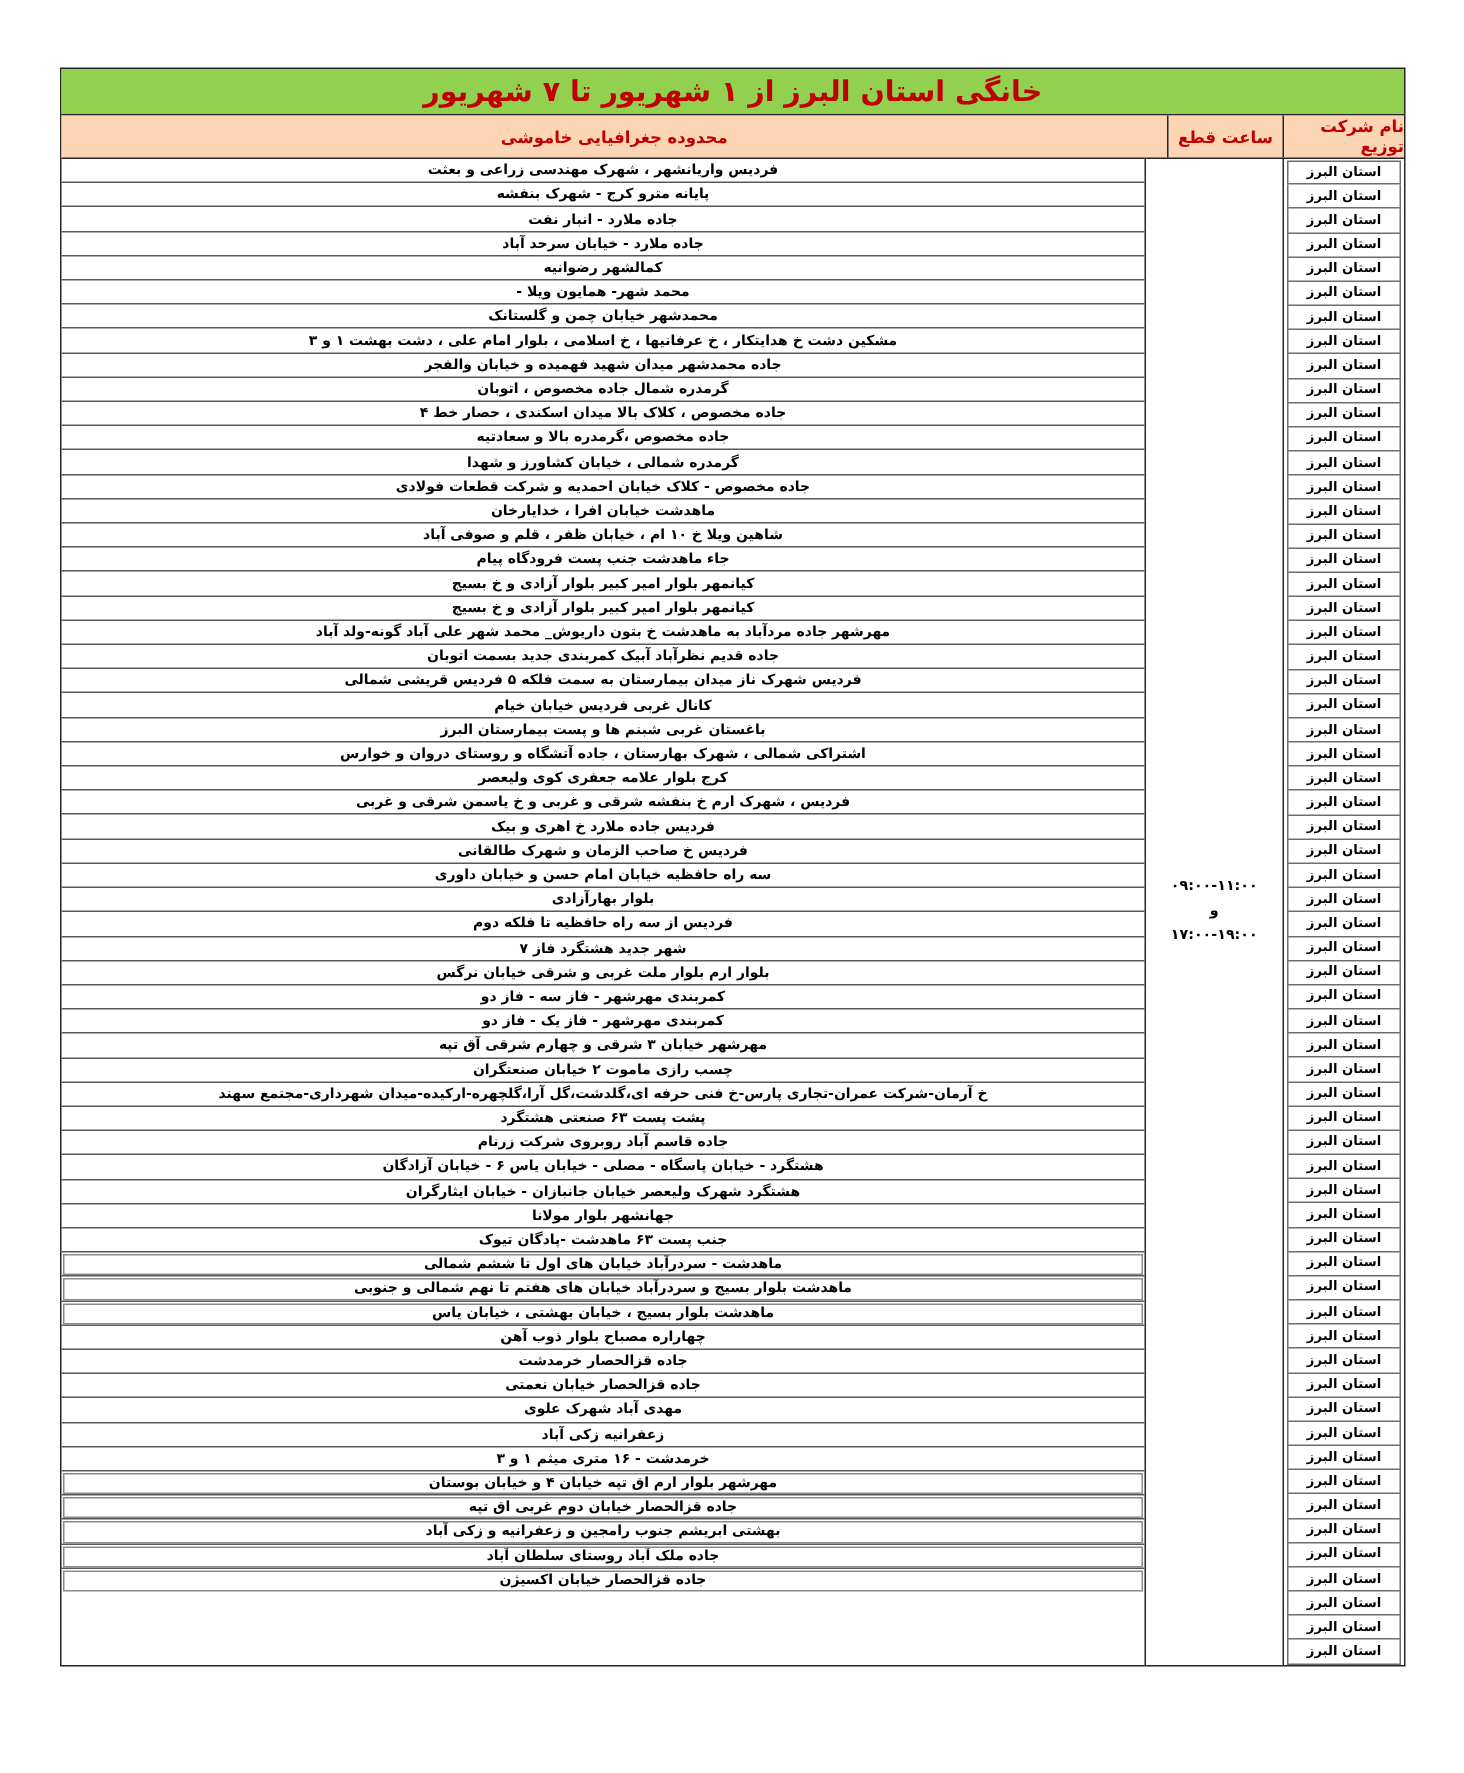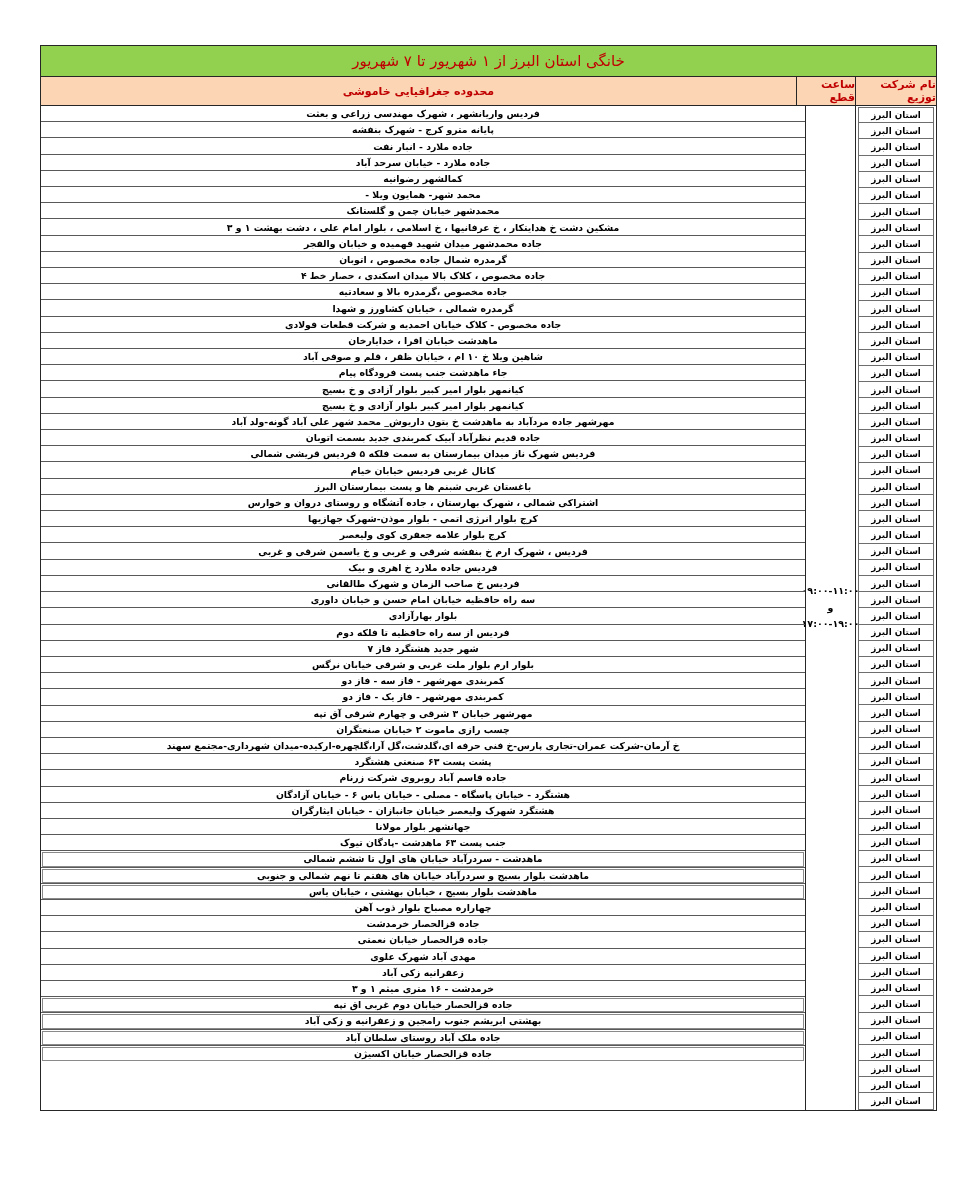--- a/index.html
+++ b/index.html
@@ -8,43 +8,43 @@
     font-family:"DejaVu Sans",sans-serif;
     -webkit-font-smoothing:antialiased;
   }
   .outage-table{
     position:absolute;left:40px;top:45px;width:897px;
     border:1.5px solid #262626;box-sizing:border-box;direction:rtl;
   }
   .title-bar{
     height:30px;background:var(--title-bg,#92D050);
     display:flex;align-items:center;justify-content:center;
-    color:var(--accent,#C00000);font-weight:normal;font-size:15px;
+    color:var(--accent,#C00000);font-weight:bold;font-size:19px;
     border-bottom:1.2px solid #262626;
   }
   .header-row{
     display:flex;direction:rtl;height:28px;background:var(--header-bg,#FBD5B4);
     border-bottom:1.2px solid #262626;color:var(--accent,#C00000);
     font-weight:bold;font-size:11px;
   }
   .hcell{display:flex;align-items:center;justify-content:center;box-sizing:border-box;}
   .h-company{width:80px;}
-  .h-time{width:60px;border-right:1.2px solid #262626;border-left:1.2px solid #262626;}
+  .h-time{width:78px;border-right:1.2px solid #262626;border-left:1.2px solid #262626;}
   .h-area{flex:1;}
   .tbody{display:flex;direction:rtl;align-items:stretch;}
   .col-company{width:80px;display:flex;flex-direction:column;padding-top:1px;box-sizing:border-box;}
   .company-cell{
     flex:0 0 16.18px;box-sizing:border-box;margin:0 2px;
     border:1px solid #6e6e6e;border-top:none;
     display:flex;align-items:center;justify-content:center;
     font-size:8.8px;font-weight:bold;color:#000;white-space:nowrap;
   }
   .company-cell:first-child{border-top:1px solid #6e6e6e;}
   .col-time{
-    width:51px;border-right:1.2px solid #262626;border-left:1.2px solid #262626;
+    width:93px;border-right:1.2px solid #262626;border-left:1.2px solid #262626;
     display:flex;align-items:center;justify-content:center;box-sizing:border-box;
   }
   .time-block{direction:ltr;text-align:center;font-weight:bold;font-size:9.5px;color:#000;line-height:1.75;}
   .col-area{flex:1;display:flex;flex-direction:column;}
   .area-row{
     flex:0 0 16.21px;box-sizing:border-box;border-bottom:1px solid #595959;
     display:flex;align-items:center;justify-content:center;
     font-size:9.3px;font-weight:bold;color:#000;white-space:nowrap;overflow:hidden;
   }
   .area-row:last-child{border-bottom:none;}
@@ -162,21 +162,20 @@
         <div class="area-row">شاهین ویلا خ ۱۰ ام ، خیابان ظفر ، قلم  و صوفی آباد</div>
         <div class="area-row">جاء ماهدشت جنب پست فرودگاه پیام</div>
         <div class="area-row">کیانمهر بلوار امیر کبیر  بلوار آزادی و خ بسیج</div>
         <div class="area-row">کیانمهر بلوار امیر کبیر  بلوار آزادی و خ بسیج</div>
         <div class="area-row">مهرشهر جاده مردآباد به ماهدشت خ بتون داریوش_ محمد شهر علی آباد گونه-ولد آباد</div>
         <div class="area-row">جاده قدیم نظرآباد آبیک کمربندی جدید بسمت اتوبان</div>
         <div class="area-row">فردیس شهرک ناز میدان بیمارستان به سمت فلکه ۵ فردیس  قریشی شمالی</div>
         <div class="area-row">کانال غربی فردیس خیابان خیام</div>
         <div class="area-row">باغستان غربی شبنم ها و پست بیمارستان البرز</div>
         <div class="area-row">اشتراکی شمالی ،  شهرک بهارستان  ، جاده آتشگاه و روستای دروان و خوارس</div>
-        <div class="area-row">کرج بلوار انرژی اتمی  - بلوار موذن-شهرک جهازیها</div>
         <div class="area-row">کرج بلوار علامه جعفری کوی ولیعصر</div>
         <div class="area-row">فردیس ، شهرک ارم  خ بنفشه شرقی و غربی و خ یاسمن شرقی و غربی</div>
         <div class="area-row">فردیس جاده ملارد خ اهری و  بیک</div>
         <div class="area-row">فردیس  خ صاحب الزمان و شهرک طالقانی</div>
         <div class="area-row">سه راه حافظیه خیابان امام حسن و خیابان داوری</div>
         <div class="area-row">بلوار بهارآزادی</div>
         <div class="area-row">فردیس از سه راه حافظیه تا فلکه دوم</div>
         <div class="area-row">شهر جدید هشتگرد فاز ۷</div>
         <div class="area-row">بلوار ارم بلوار ملت غربی و شرقی خیابان نرگس</div>
         <div class="area-row">کمربندی مهرشهر - فاز سه - فاز دو</div>
@@ -192,20 +191,21 @@
         <div class="area-row">جنب پست ۶۳ ماهدشت -پادگان تیوک</div>
         <div class="area-row boxed">ماهدشت - سردرآباد خیابان های اول تا ششم شمالی</div>
         <div class="area-row boxed">ماهدشت بلوار بسیج و سردرآباد خیابان های هفتم تا نهم شمالی و جنوبی</div>
         <div class="area-row boxed">ماهدشت بلوار بسیج ، خیابان بهشتی ، خیابان یاس</div>
         <div class="area-row">چهاراره مصباح بلوار ذوب آهن</div>
         <div class="area-row">جاده قزالحصار خرمدشت</div>
         <div class="area-row">جاده قزالحصار خیابان نعمتی</div>
         <div class="area-row">مهدی آباد شهرک علوی</div>
         <div class="area-row">زعفرانیه زکی آباد</div>
         <div class="area-row">خرمدشت - ۱۶ متری میثم ۱ و ۳</div>
+        <div class="area-row boxed">مهرشهر بلوار ارم اق تپه خیابان ۴ و خیابان بوستان</div>
         <div class="area-row boxed">جاده قزالحصار خیابان دوم غربی اق تپه</div>
         <div class="area-row boxed">بهشتی ابریشم جنوب رامجین و زعفرانیه و زکی آباد</div>
         <div class="area-row boxed">جاده ملک آباد  روستای سلطان آباد</div>
         <div class="area-row boxed">جاده قزالحصار خیابان اکسیژن</div>
       </div>
   </div>
 
 </div>
 
 </body></html>

